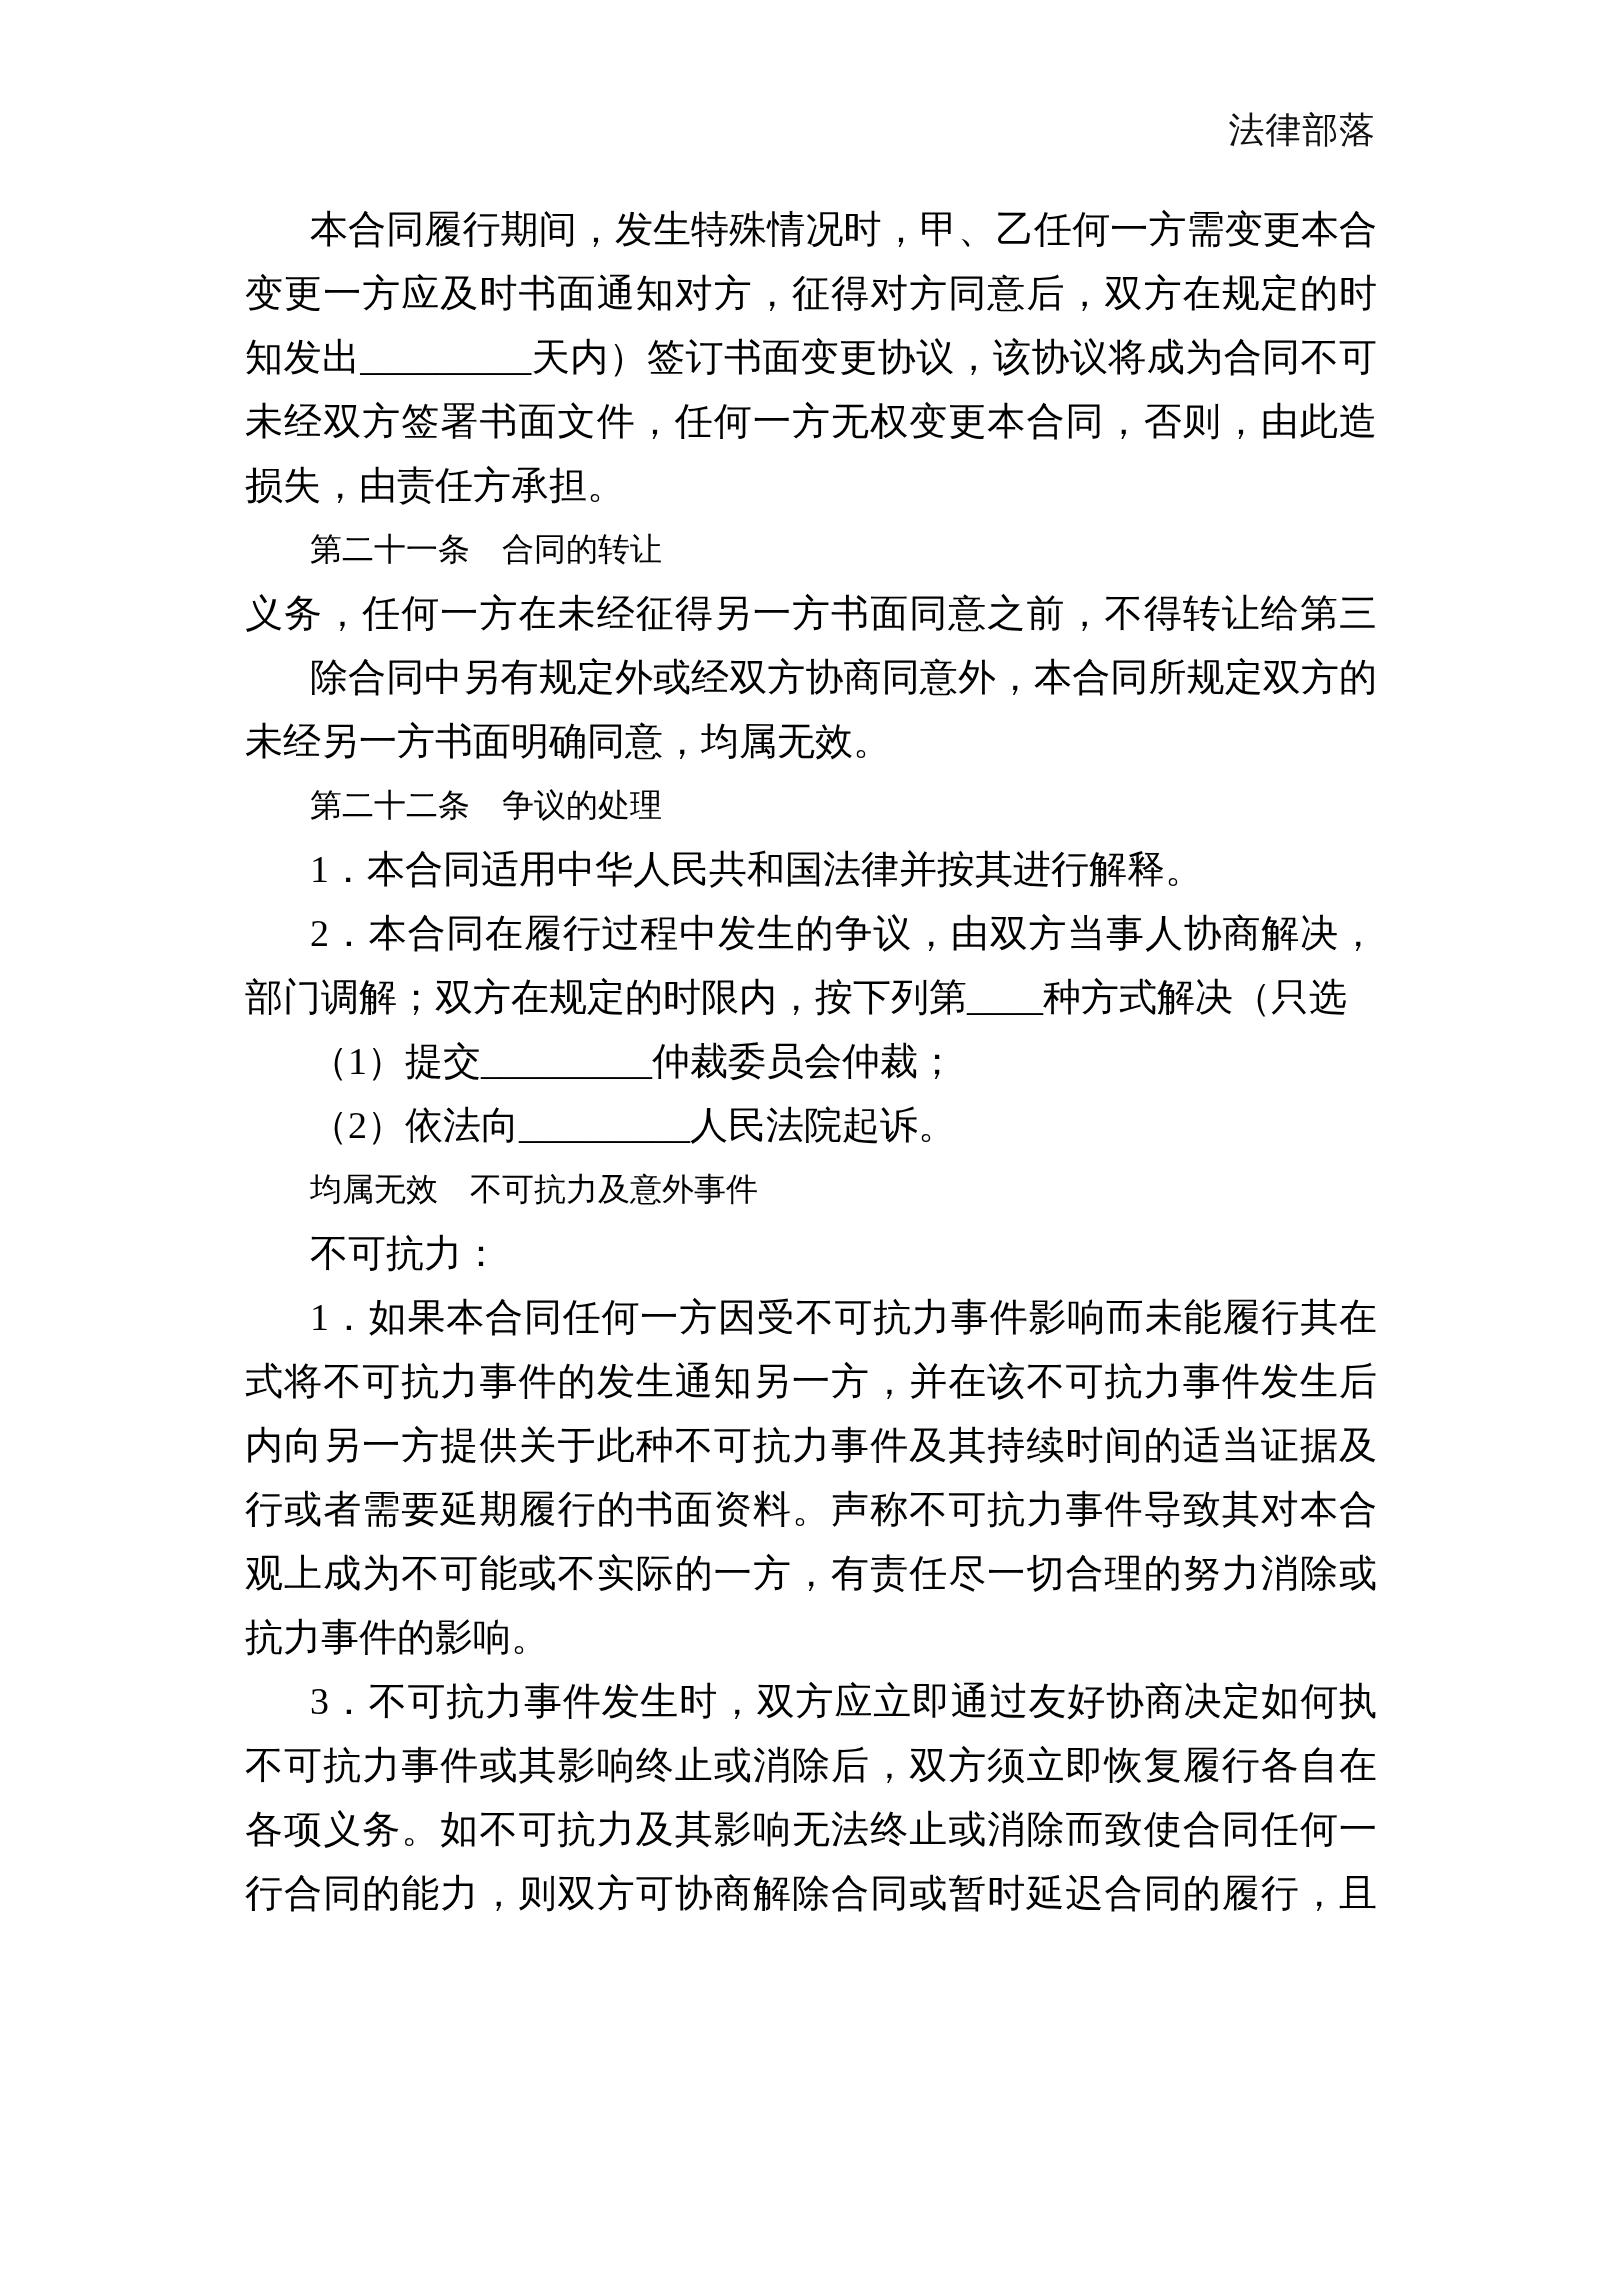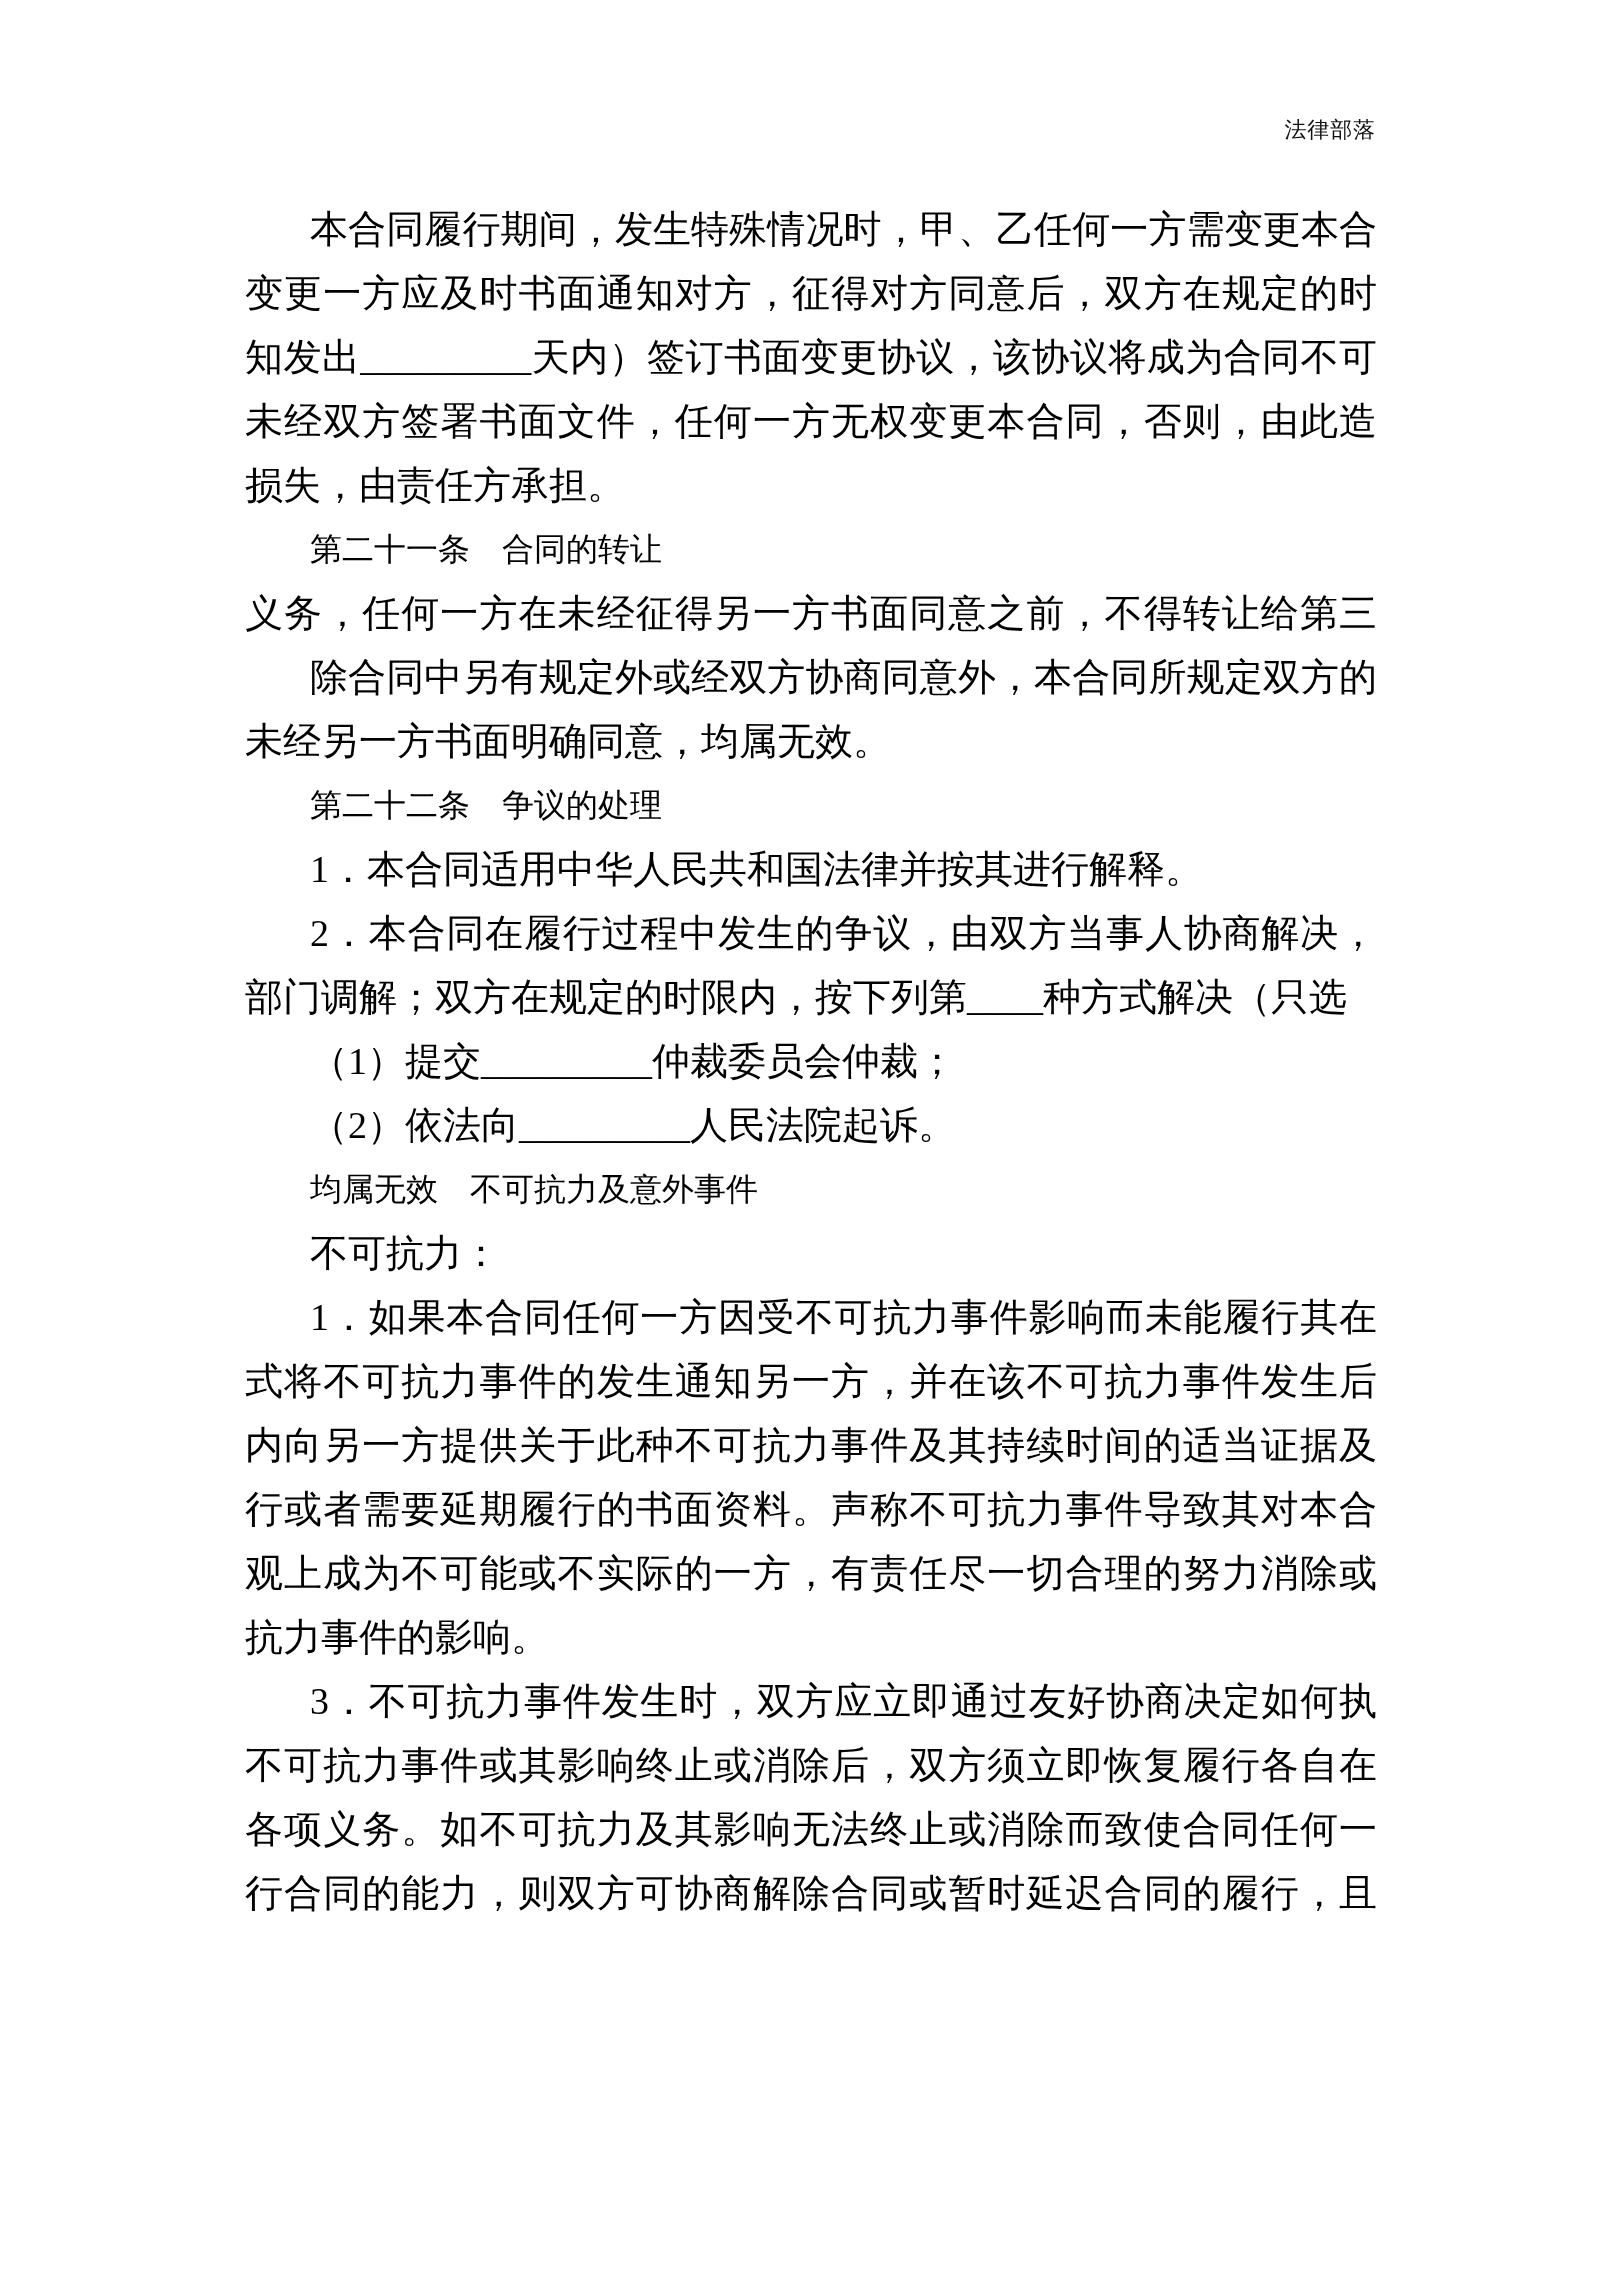--- a/index.html
+++ b/index.html
@@ -9,21 +9,21 @@
     height: 2294px;
     background: #ffffff;
     color: #000000;
     font-family: "Liberation Serif", "DejaVu Serif", serif;
     overflow: hidden;
   }
   .kicker {
     position: absolute;
     top: 113px;
     right: 247px;
-    font-size: 22px;
+    font-size: 36px;
     line-height: 33px;
     letter-spacing: 0.9px;
     color: #111111;
     font-family: "DejaVu Sans", "Liberation Sans", sans-serif;
     text-align: center;
   }
   .content {
     position: absolute;
     left: 245px;
     top: 197px;

